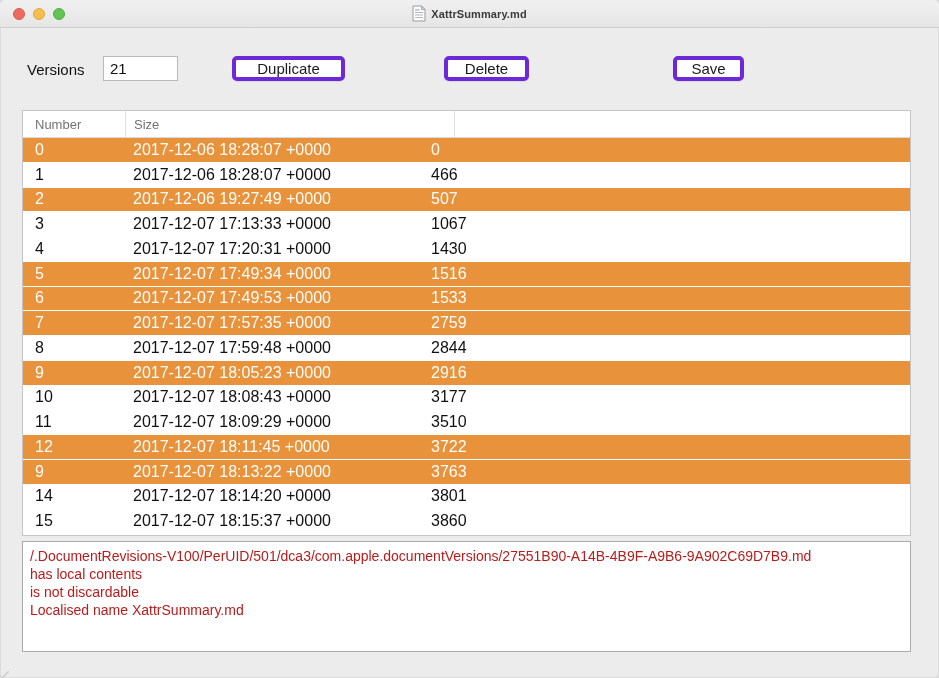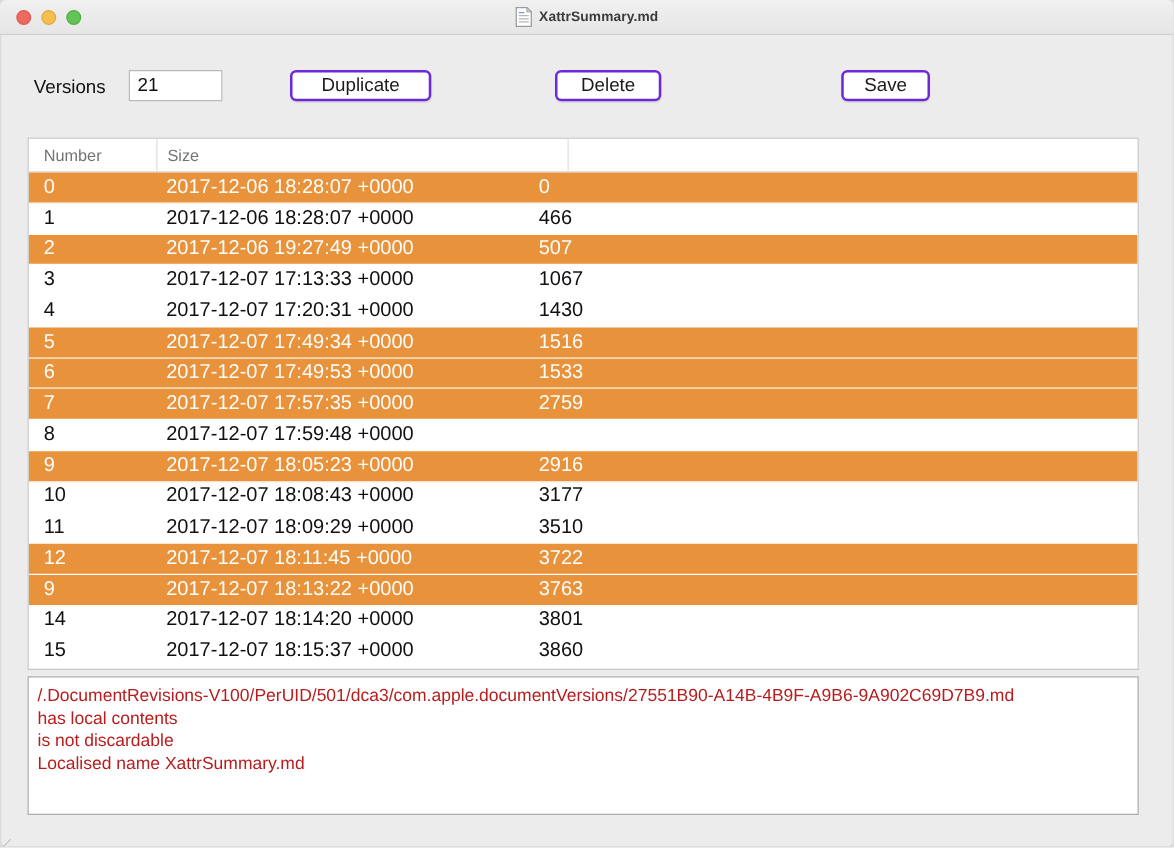--- a/index.html
+++ b/index.html
@@ -35,21 +35,21 @@
   .doc-icon{width:14px;height:17px;display:block;}
   
   .versions-label{position:absolute;left:27px;top:61px;font-size:15px;color:#111;}
   .versions-input{
     position:absolute;left:103px;top:56px;width:75px;height:25px;
     border:1px solid #b9b9b9;background:#fff;font-family:"Liberation Sans",sans-serif;
     font-size:15px;color:#111;padding:0 0 0 6px;outline:none;border-radius:0;
   }
   .btn{
     position:absolute;top:56px;height:25px;background:#fff;
-    border:2px solid #6d28d9;border-radius:5px;
+    border:4px solid #6d28d9;border-radius:5px;
     font-family:"Liberation Sans",sans-serif;font-size:15px;color:#1a1a1a;
     box-shadow:0 1px 1px rgba(0,0,0,0.08);
     display:flex;align-items:center;justify-content:center;cursor:default;
   }
   .btn-duplicate{left:232px;width:113px;}
   .btn-delete{left:444px;width:85px;}
   .btn-save{left:673px;width:71px;text-align:right;}
   
   .table{
     position:absolute;left:22px;top:110px;width:889px;height:426px;
@@ -173,20 +173,21 @@
     <div class="tr selected">
       <div class="td col-number">7</div>
       <div class="td col-date">2017-12-07 17:57:35 +0000</div>
       <div class="td col-size">2759</div>
       <div class="td col-rest"></div>
     </div>
 
     <div class="tr">
       <div class="td col-number">8</div>
       <div class="td col-date">2017-12-07 17:59:48 +0000</div>
+      <div class="td col-size">2844</div>
       <div class="td col-rest"></div>
     </div>
 
     <div class="tr selected">
       <div class="td col-number">9</div>
       <div class="td col-date">2017-12-07 18:05:23 +0000</div>
       <div class="td col-size">2916</div>
       <div class="td col-rest"></div>
     </div>
 

